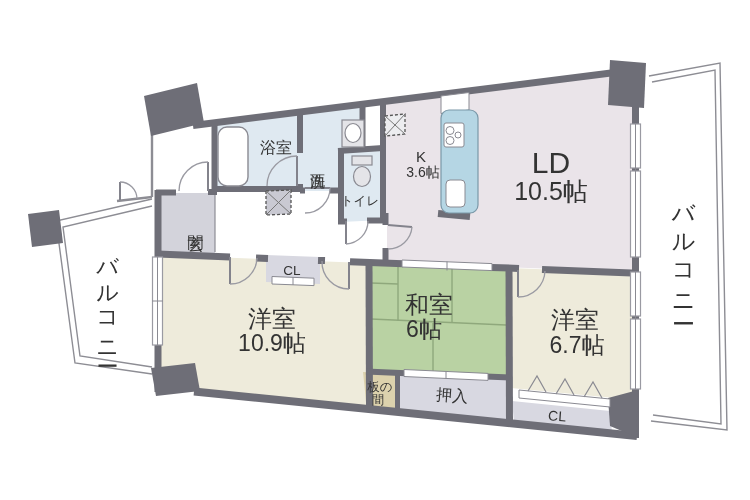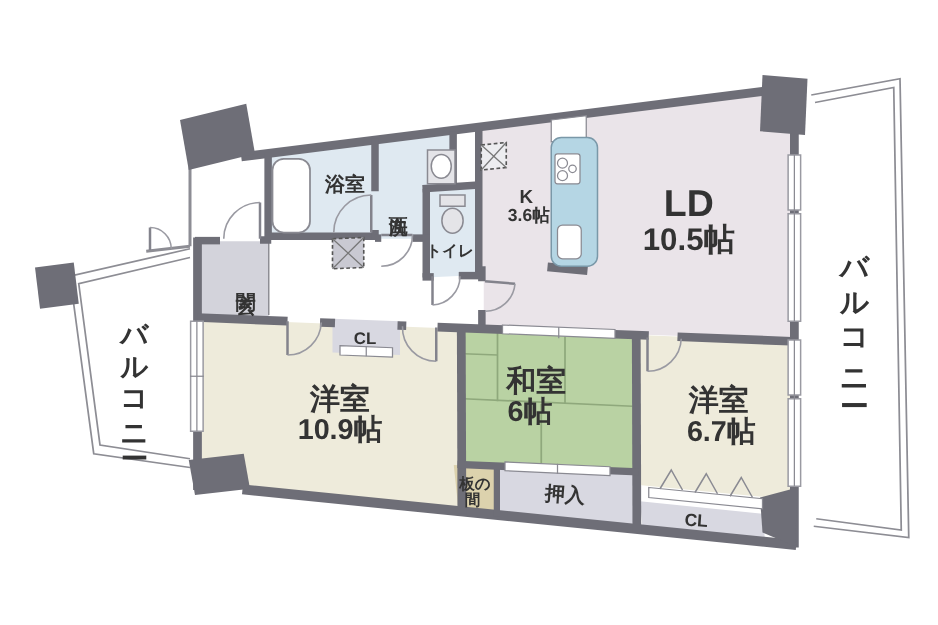--- a/index.html
+++ b/index.html
@@ -1,16 +1,16 @@
 <!DOCTYPE html>
 <html><head>
 <meta charset="utf-8">
 <style>
   html,body { margin:0; padding:0; background:#ffffff; }
-  .stage { width:750px; height:500px; position:relative; background:#ffffff; overflow:hidden;font-weight:bold; }
+  .stage { width:750px; height:500px; position:relative; background:#ffffff; overflow:hidden; }
   svg { display:block; }
   text { font-family:"Liberation Sans", sans-serif; }
   .vt { writing-mode: vertical-rl; text-orientation: upright; }
   .walls line, .walls path, .walls polyline { fill:none; stroke-linecap:butt; }
   .balc polyline { fill:none; }
   .tat line { stroke-width:1.4; }
   .arcs path { fill:none; stroke:#9a9aa2; stroke-width:1.3; }
   .arcs line { stroke:#83838c; stroke-width:2; }
   .band { fill:#ffffff; stroke:#8a8a92; stroke-width:1; }
   .tick { stroke:#8a8a92; stroke-width:1; }

